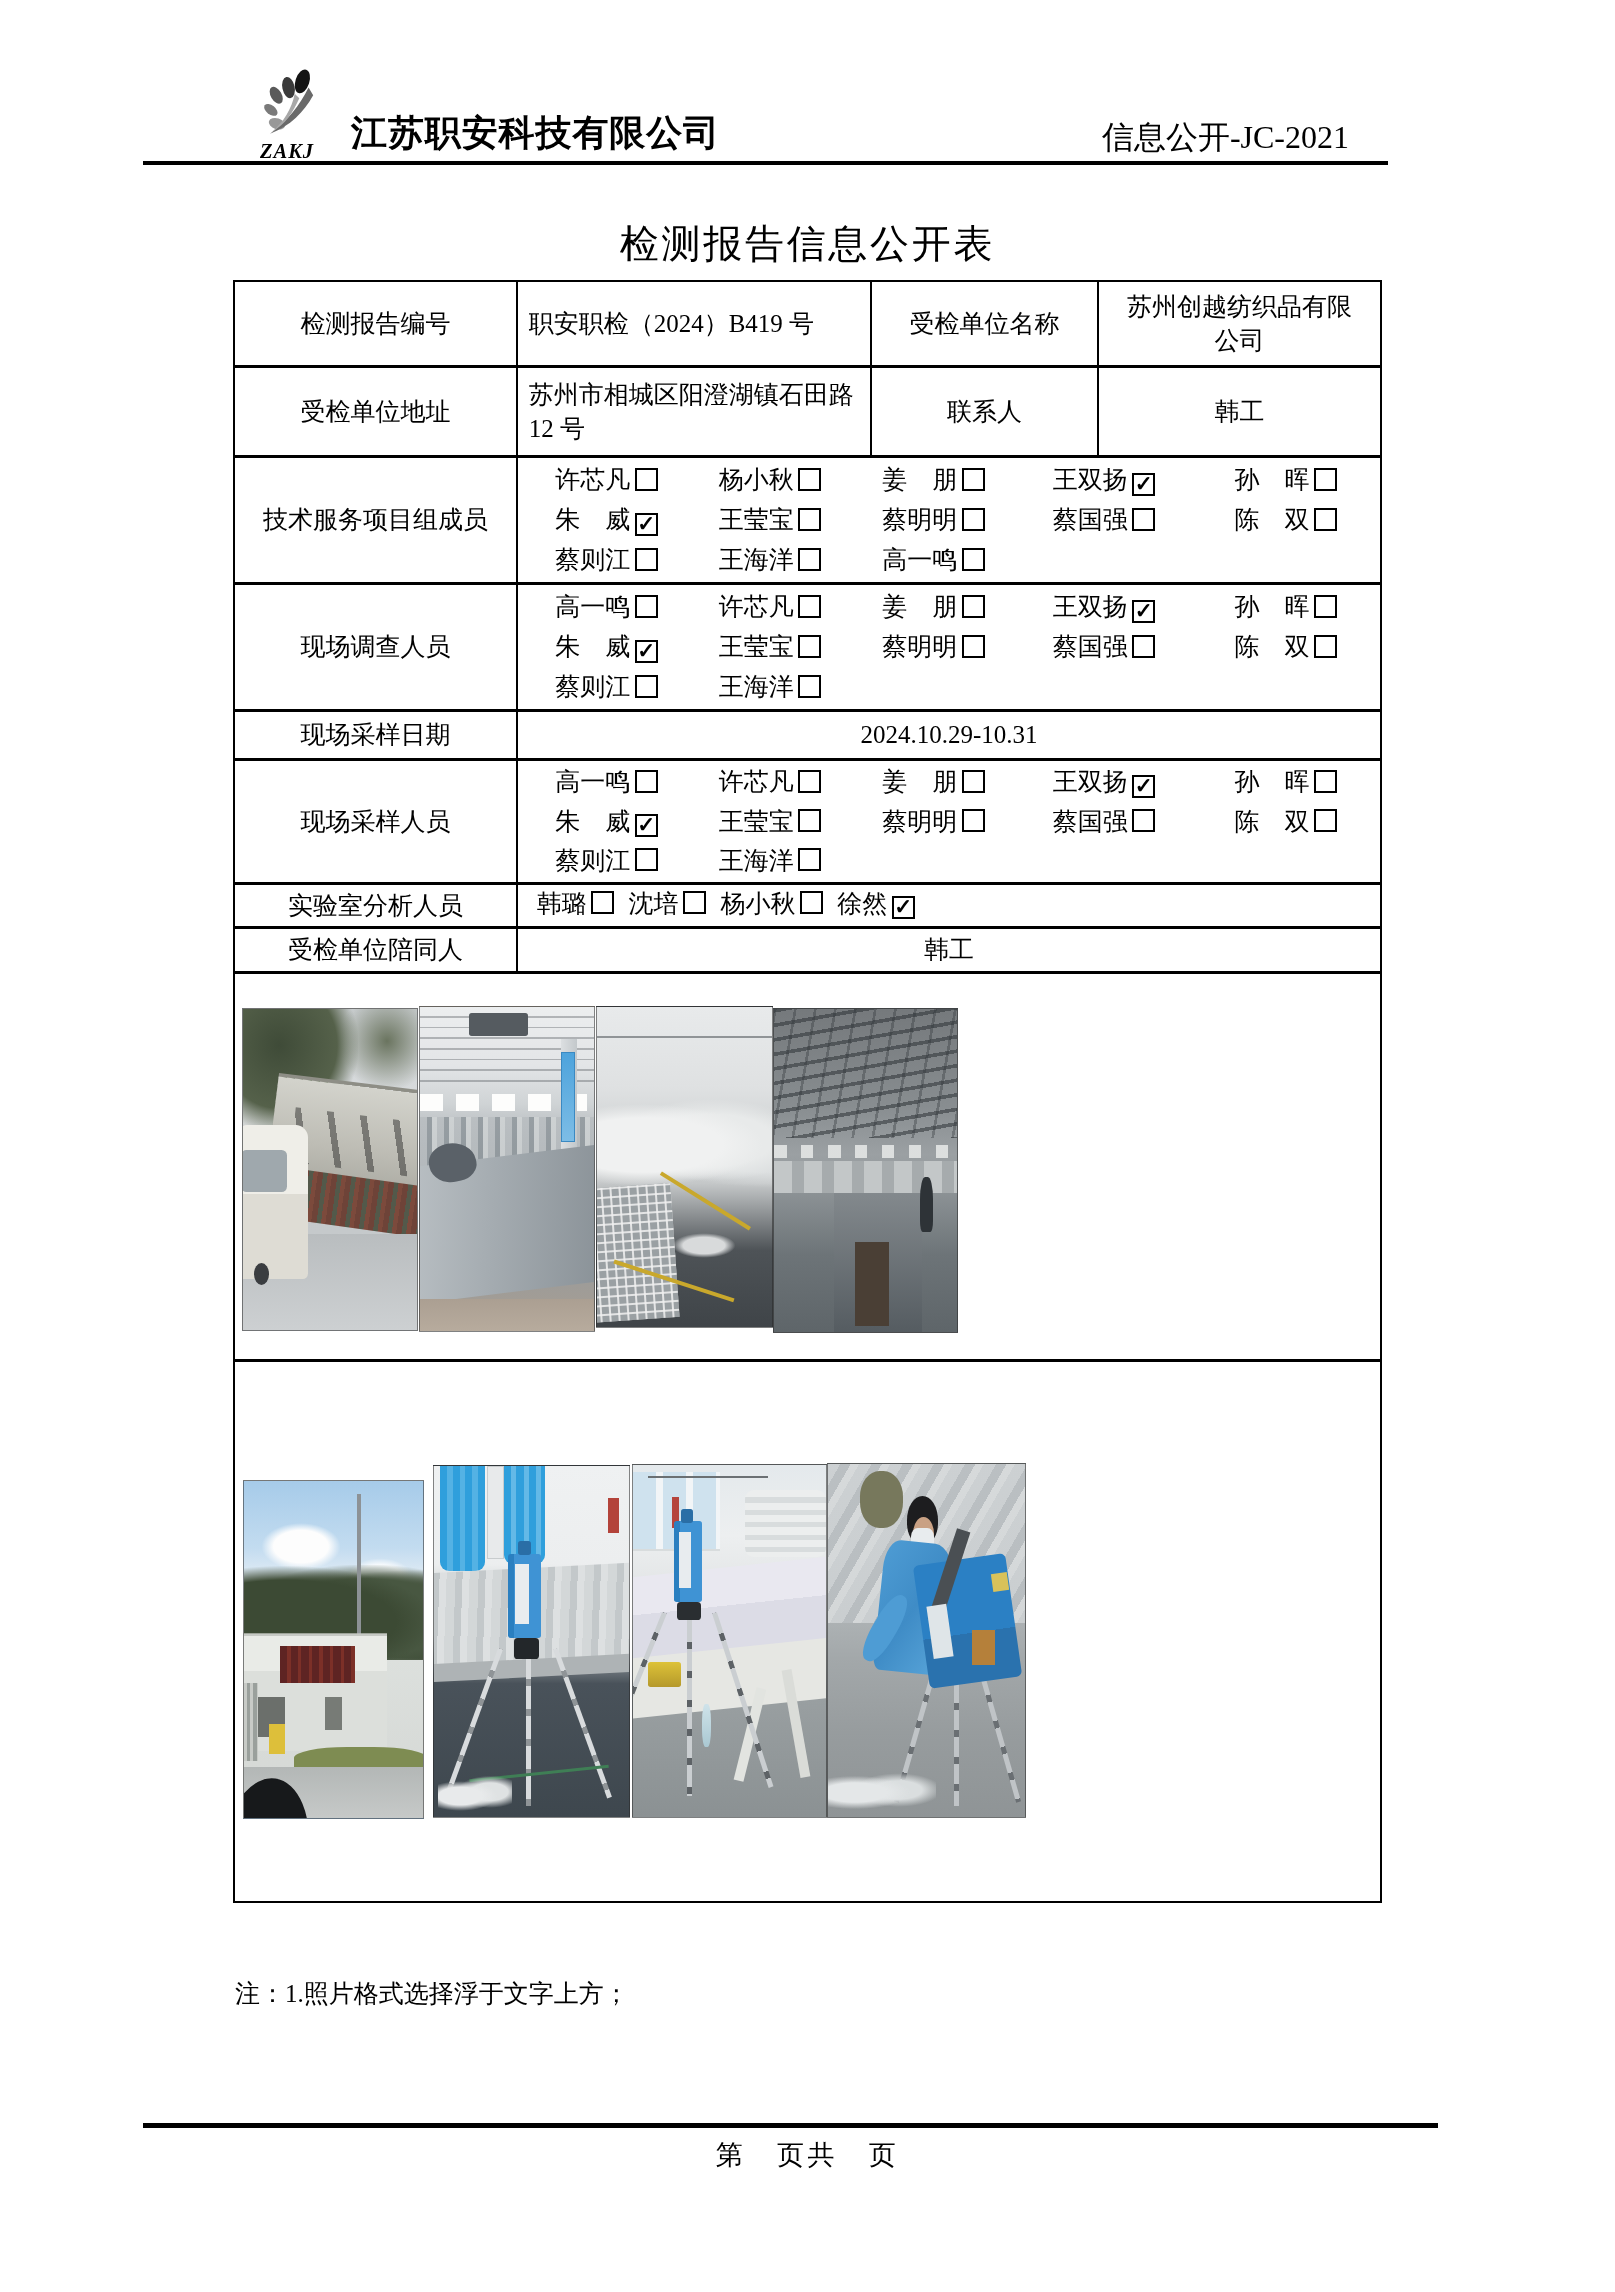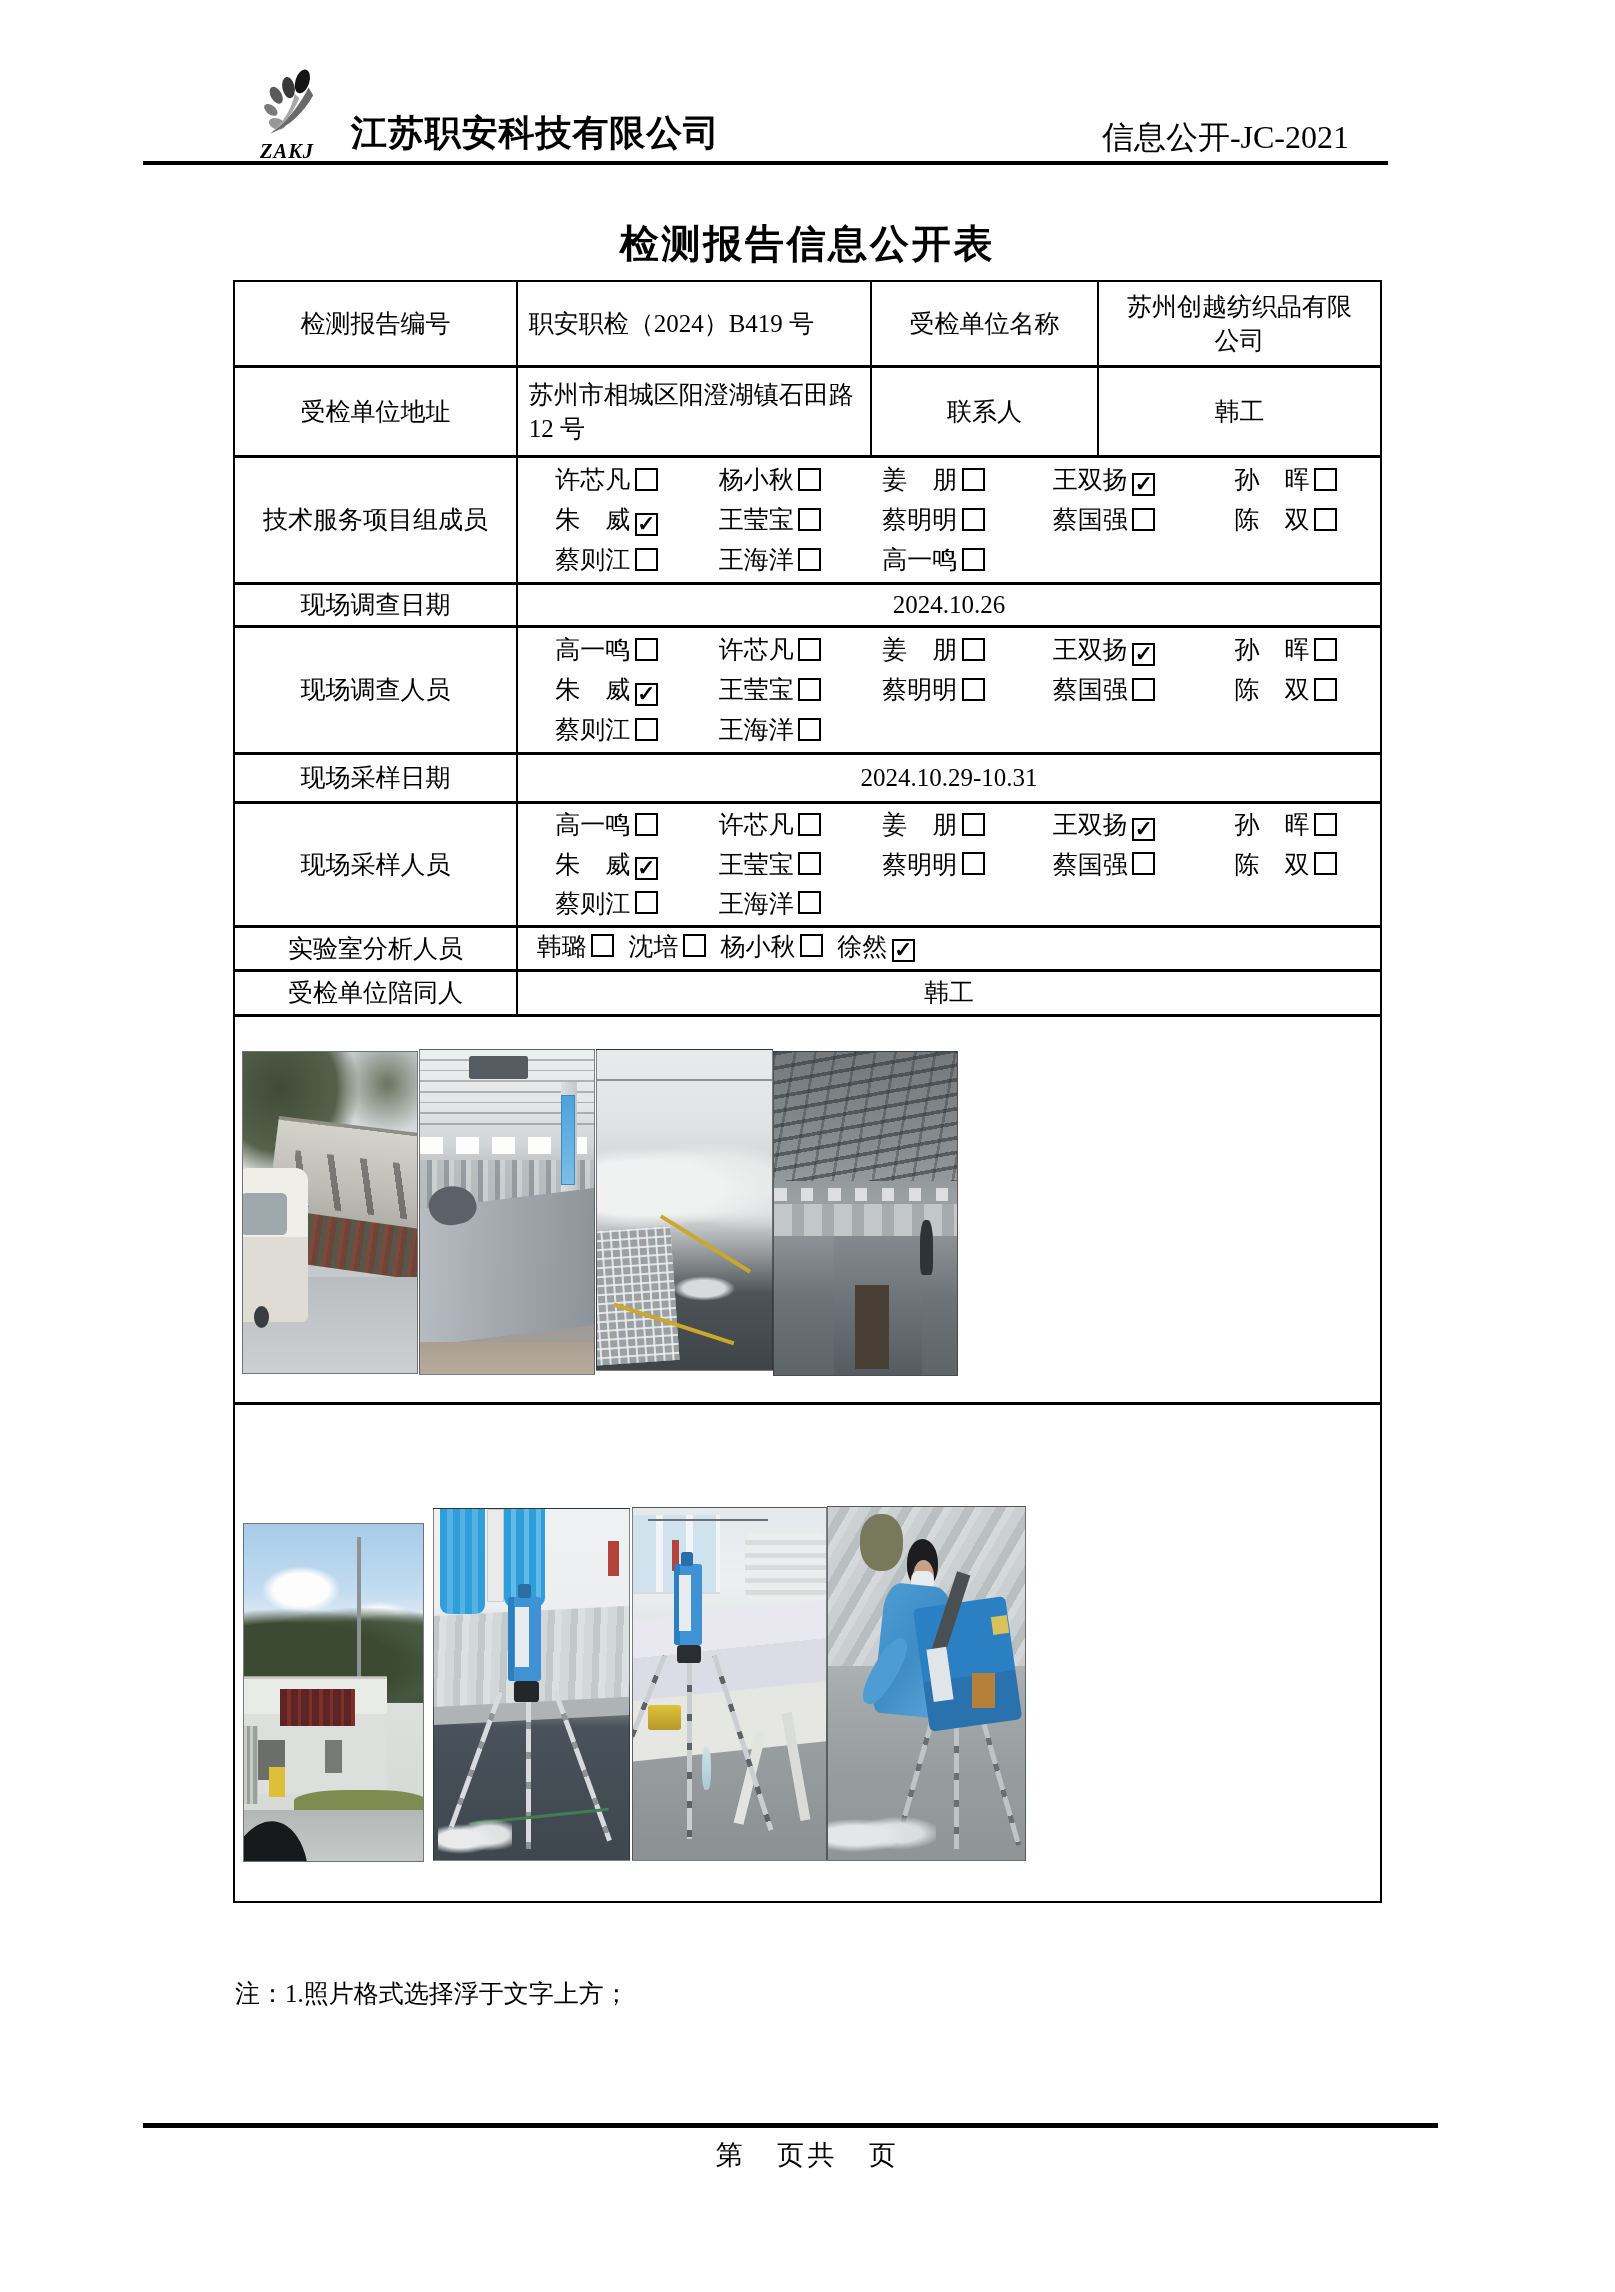--- a/index.html
+++ b/index.html
@@ -10,21 +10,21 @@
   .logo{position:absolute;left:245px;top:66px;width:84px;height:77px;}
   .logo svg{width:100%;height:100%;}
   .logo-text{position:absolute;left:244px;top:140px;width:86px;text-align:center;
              font-weight:bold;font-style:italic;font-size:20.6px;letter-spacing:0.9px;}
   .company{position:absolute;left:335px;top:109px;font-size:36px;font-weight:600;letter-spacing:0.9px;margin-left:16px;}
   .doccode{position:absolute;left:1021px;top:116px;width:328px;text-align:right;font-size:32px;}
   .header-line{position:absolute;left:143px;top:161px;width:1245px;height:3.6px;background:#000;}
 
   
   .title{position:absolute;left:233px;top:217px;width:1149px;text-align:center;
-         font-size:39px;font-weight:bold;letter-spacing:2.7px;}
+         font-size:39px;font-weight:normal;letter-spacing:2.7px;}
 
   
   .tbl{position:absolute;left:233px;top:280px;width:1149px;height:1623px;
        border:2.7px solid #000;box-sizing:border-box;display:flex;flex-direction:column;}
   .row{display:flex;border-bottom:3.6px solid #000;box-sizing:border-box;flex:none;}
   .row:last-child{border-bottom:none;}
   .cell{border-right:2.7px solid #000;box-sizing:border-box;display:flex;
         align-items:center;justify-content:center;font-size:25px;line-height:1.35;
         text-align:center;}
   .w1{width:283px;flex:none;}
@@ -248,24 +248,20 @@
             <span class="pgroup"><span>陈　双</span><span class="cb"></span></span>
           </div>
         <div class="member-line">
             <span class="pgroup"><span>蔡则江</span><span class="cb"></span></span>
             <span class="pgroup"><span>王海洋</span><span class="cb"></span></span>
             <span class="pgroup"><span>高一鸣</span><span class="cb"></span></span>
           </div>
       </div>
     </div>
 
-    <div class="row h-r4">
-      <div class="cell w1">现场调查日期</div>
-      <div class="cell last">2024.10.26</div>
-    </div>
 
     <div class="row h-r5">
       <div class="cell w1">现场调查人员</div>
       <div class="cell last people">
         <div class="member-line">
             <span class="pgroup"><span>高一鸣</span><span class="cb"></span></span>
             <span class="pgroup"><span>许芯凡</span><span class="cb"></span></span>
             <span class="pgroup"><span>姜　朋</span><span class="cb"></span></span>
             <span class="pgroup"><span>王双扬</span><span class="cb checked"></span></span>
             <span class="pgroup"><span>孙　晖</span><span class="cb"></span></span>

